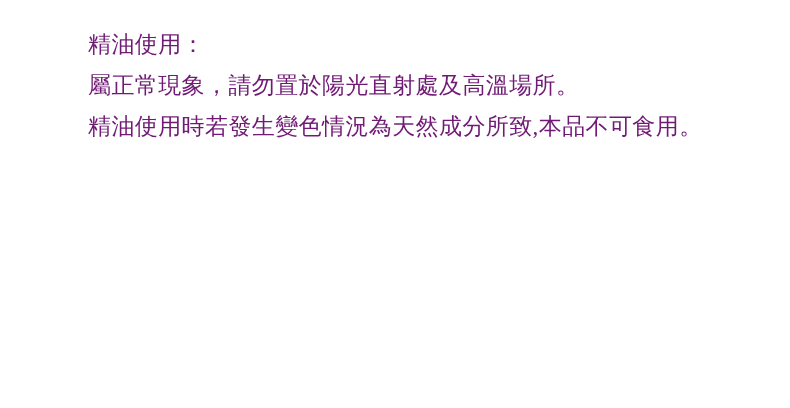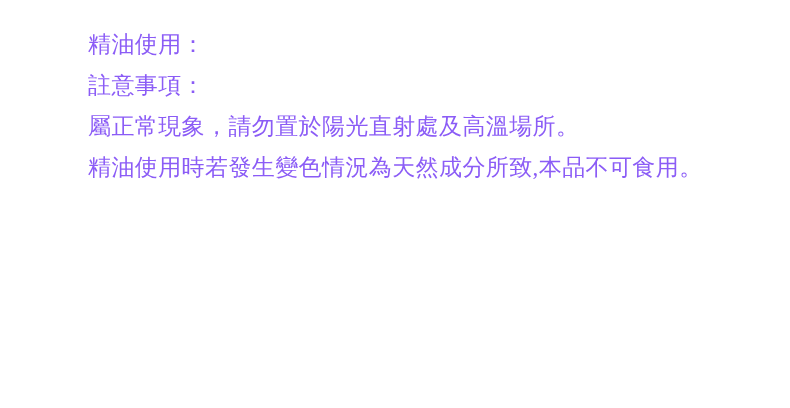--- a/index.html
+++ b/index.html
@@ -24,27 +24,26 @@
   .text-block {
     position: absolute;
     left: 88px;
     top: 24px;
     width: 660px;
   }
   .line {
     font-size: 23px;
     line-height: 41px;
     letter-spacing: 0.4px;
-    color: #8b5cf6;
+    color: #701a75;
     white-space: pre;
   }
 </style>
 </head>
 <body>
 
 <div class="page">
   <div class="text-block">
     <div class="line">精油使用：</div>
-    <div class="line">註意事項：</div>
     <div class="line">屬正常現象，請勿置於陽光直射處及高溫場所。</div>
     <div class="line">精油使用時若發生變色情況為天然成分所致,本品不可食用。</div>
   </div>
 </div>
 
 </body></html>

